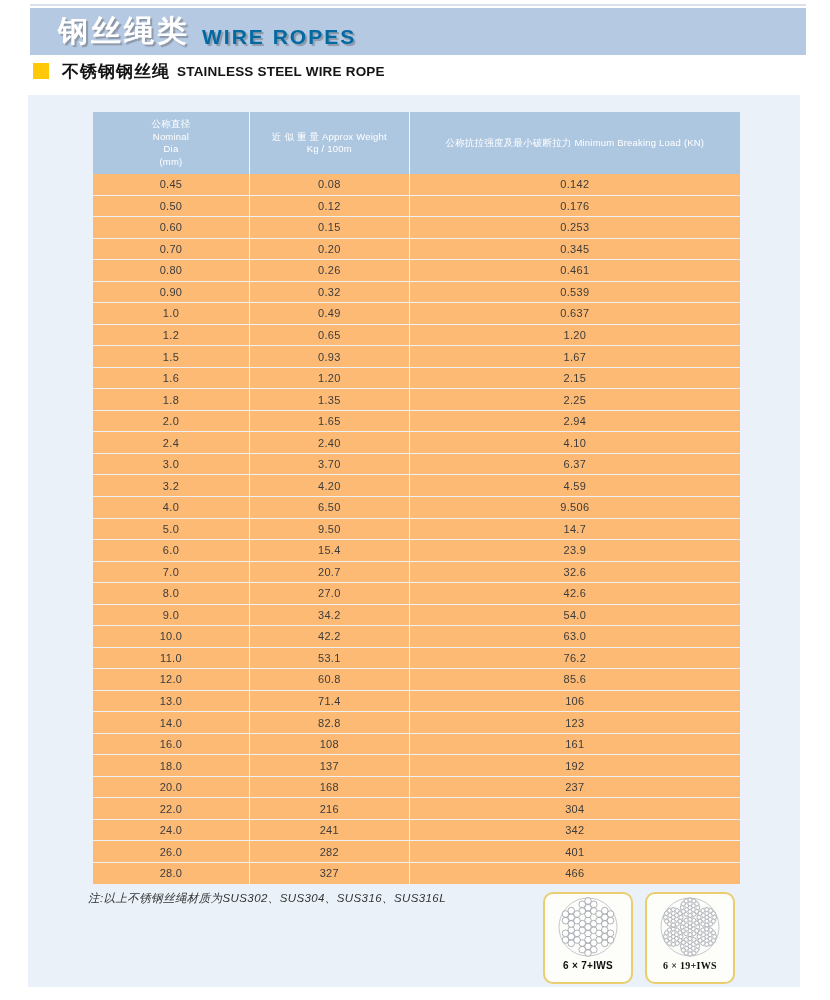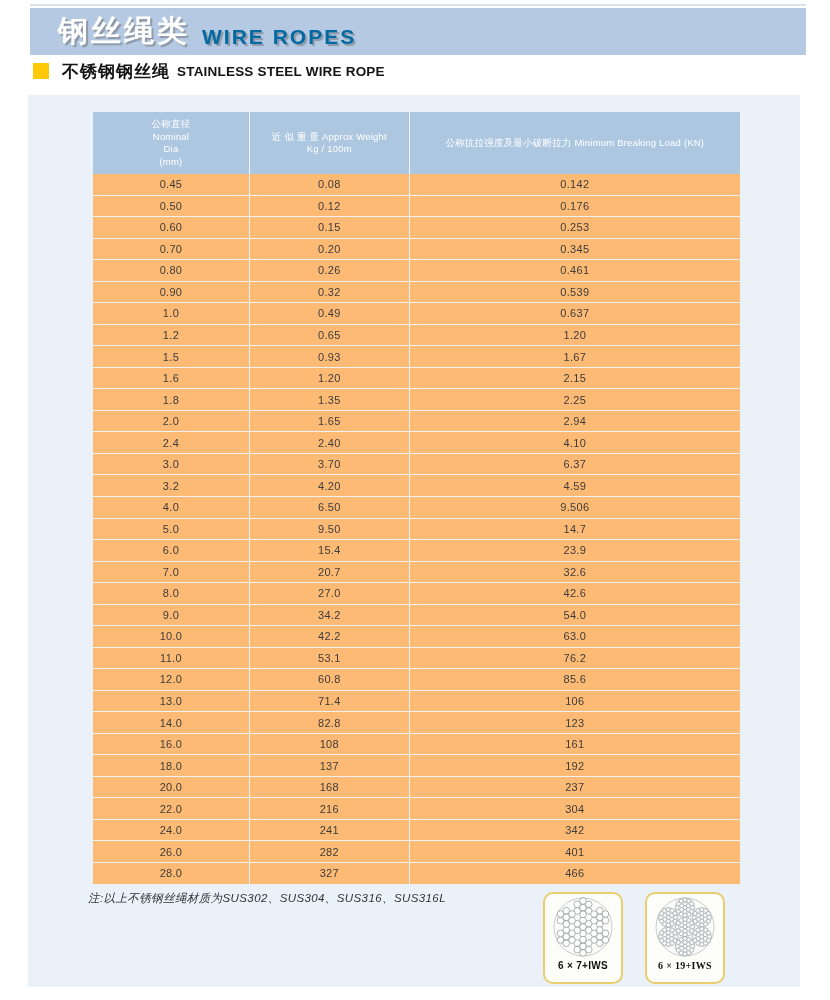--- a/index.html
+++ b/index.html
@@ -38,21 +38,21 @@
   .trow{display:flex;height:21.545px;background:#fdba74;border-bottom:1px solid #eff1f4;box-sizing:border-box;}
   .tcell{
     display:flex;align-items:center;justify-content:center;
     font-size:11px;color:#3c3c3c;box-sizing:border-box;letter-spacing:0.3px;
   }
   .tcell + .tcell{border-left:1px solid #eff1f4;}
   .note{
     position:absolute;left:60px;top:796px;font-size:11.5px;color:#333333;letter-spacing:0.4px;font-style:italic;
   }
   .card{
-    position:absolute;top:797px;width:80px;height:92px;background:#fdfdfa;
+    position:absolute;top:797px;width:90px;height:92px;background:#fdfdfa;
     border:2px solid #e9cd6e;border-radius:10px;box-sizing:border-box;
     display:flex;flex-direction:column;align-items:center;
   }
   .card1{left:515px;}
   .card2{left:617px;font-family:Liberation Serif, serif;}
   .card svg{margin-top:2px;flex:0 0 auto;}
   .card-label{font-size:10px;font-weight:bold;color:#101010;margin-top:0px;letter-spacing:0.3px;}
 </style>
 </head>
 <body>

